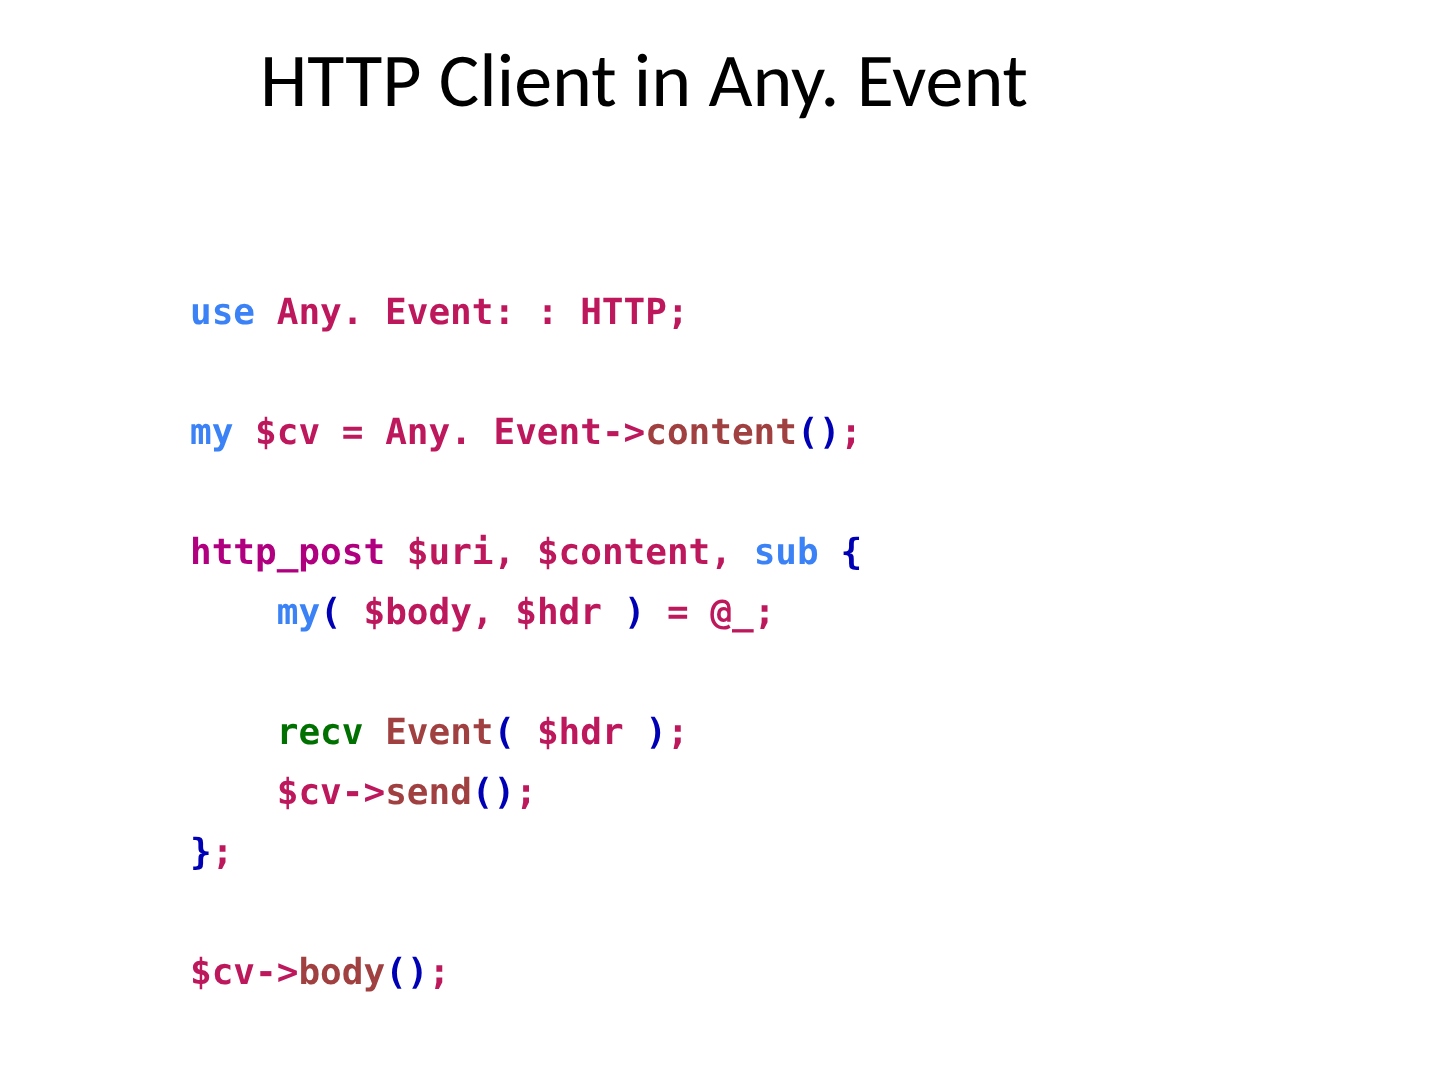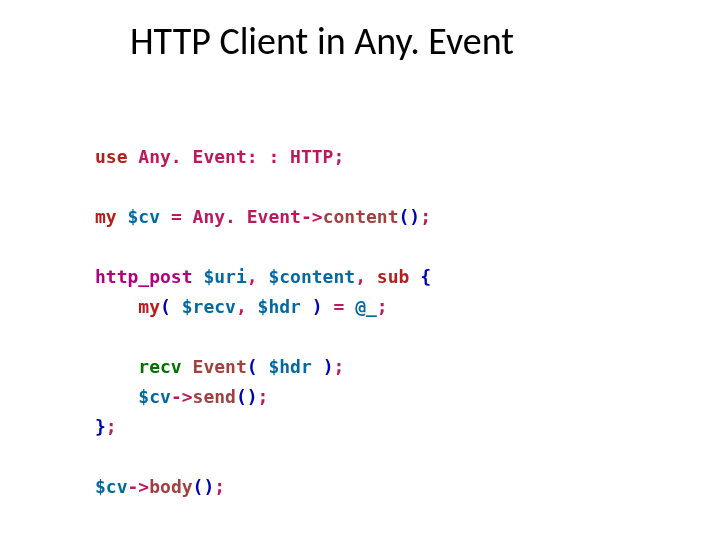--- a/index.html
+++ b/index.html
@@ -1,40 +1,40 @@
 <!DOCTYPE html>
 <html><head>
 <meta charset="utf-8">
 <style>
   html,body{margin:0;padding:0;width:720px;height:540px;background:#fff;font-family:Calibri,Arial,sans-serif;}
   .slide{width:644px;height:540px;position:relative;box-sizing:border-box;}
   .title{font-size:38px;color:#000;text-align:center;padding-top:18px;font-weight:400;}
   .code{position:absolute;left:95px;top:112px;font-family:"DejaVu Sans Mono","Liberation Mono",Menlo,Consolas,monospace;font-size:18px;line-height:30px;font-weight:bold;white-space:pre;color:#000;}
-  .kw{color:#b91c1c;}      
-  .var{color:#0369a1;}     
+  .kw{color:#3b82f6;}      
+  .var{color:#be185d;}     
   .func{color:#b00080;}    
   .func2{color:#007000;}   
   .id{color:#a04040;}      
   .method{color:#a04040;}  
   .paren{color:#0000b5;}
   .punct{color:#be185d;}
 </style>
 </head>
 <body>
 <div class="slide">
 
 <div class="title">HTTP Client in Any. Event</div>
 
 <div class="code">
 <span><span class="kw">use</span><span> </span><span class="punct">Any. Event: : HTTP</span><span class="punct">;</span></span>
 
 <span><span class="kw">my</span><span> </span><span class="var">$cv</span><span class="punct"> = </span><span class="punct">Any. Event</span><span class="punct">-&gt;</span><span class="method">content</span><span class="paren">(</span><span class="paren">)</span><span class="punct">;</span></span>
 
 <span><span class="func">http_post</span><span> </span><span class="var">$uri</span><span class="punct">, </span><span class="var">$content</span><span class="punct">, </span><span class="kw">sub</span><span> </span><span class="paren">{</span></span>
-<span><span>    </span><span class="kw">my</span><span class="paren">(</span><span> </span><span class="var">$recv</span><span class="punct">, </span><span class="var">$hdr</span><span> </span><span class="paren">)</span><span class="punct"> = </span><span class="var">@_</span><span class="punct">;</span></span>
+<span><span>    </span><span class="kw">my</span><span class="paren">(</span><span> </span><span class="var">$body</span><span class="punct">, </span><span class="var">$hdr</span><span> </span><span class="paren">)</span><span class="punct"> = </span><span class="var">@_</span><span class="punct">;</span></span>
 
 <span><span>    </span><span class="func2">recv</span><span> </span><span class="id">Event</span><span class="paren">(</span><span> </span><span class="var">$hdr</span><span> </span><span class="paren">)</span><span class="punct">;</span></span>
 <span><span>    </span><span class="var">$cv</span><span class="punct">-&gt;</span><span class="method">send</span><span class="paren">(</span><span class="paren">)</span><span class="punct">;</span></span>
 <span><span class="paren">}</span><span class="punct">;</span></span>
 
 <span><span class="var">$cv</span><span class="punct">-&gt;</span><span class="method">body</span><span class="paren">(</span><span class="paren">)</span><span class="punct">;</span></span>
 </div>
 
 </div>
 

